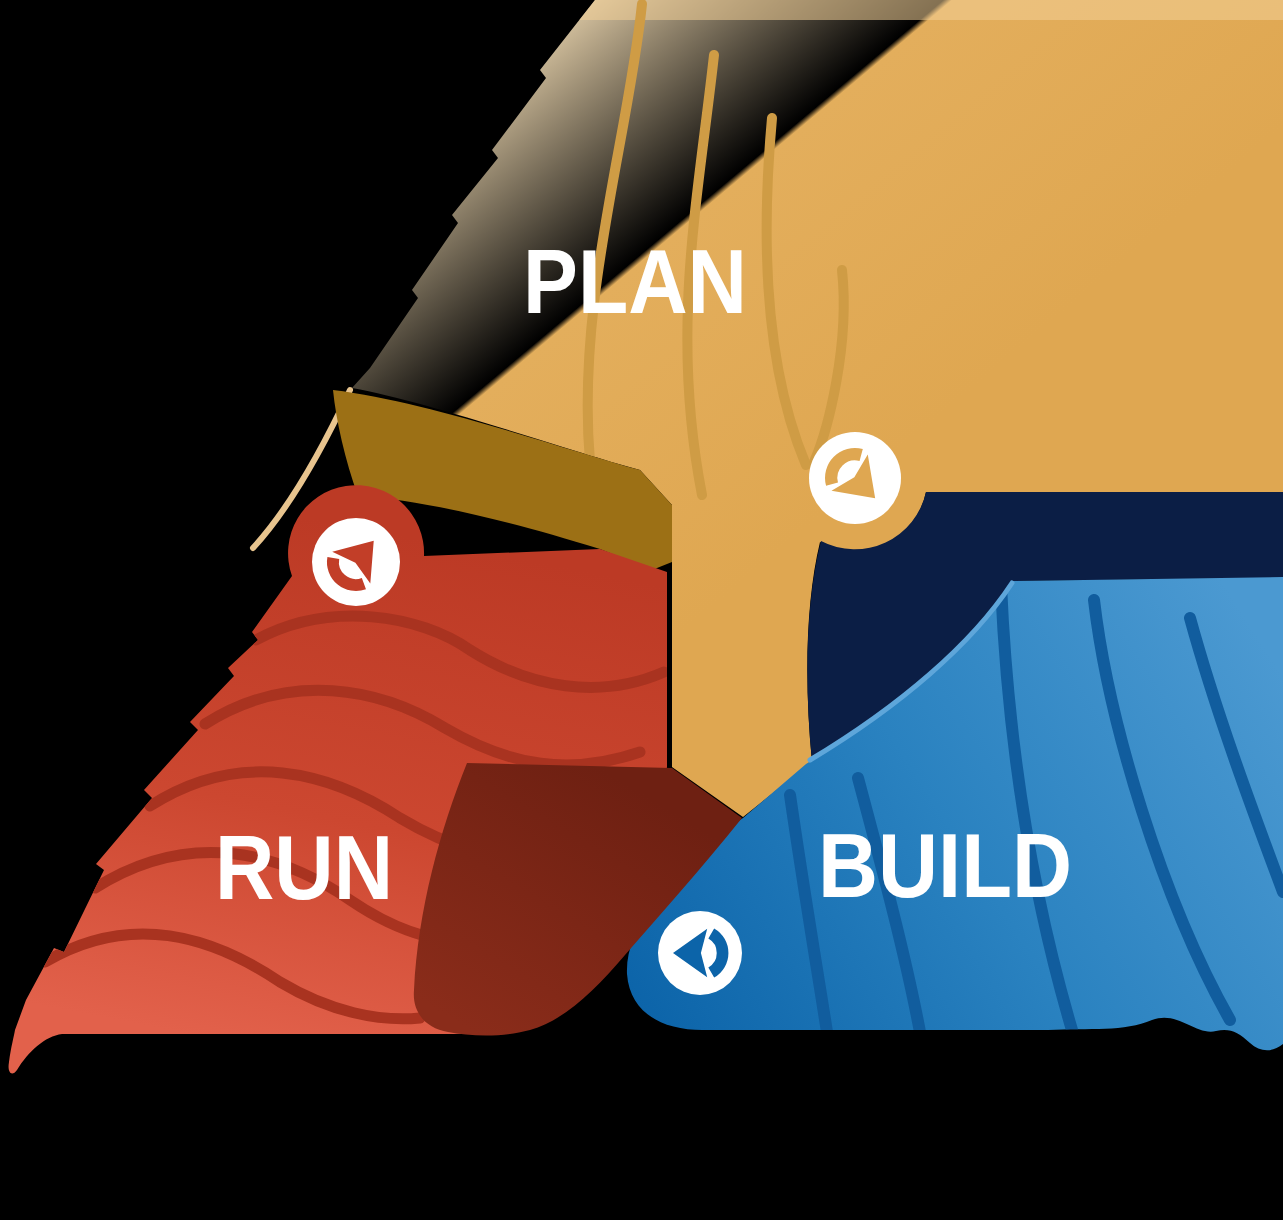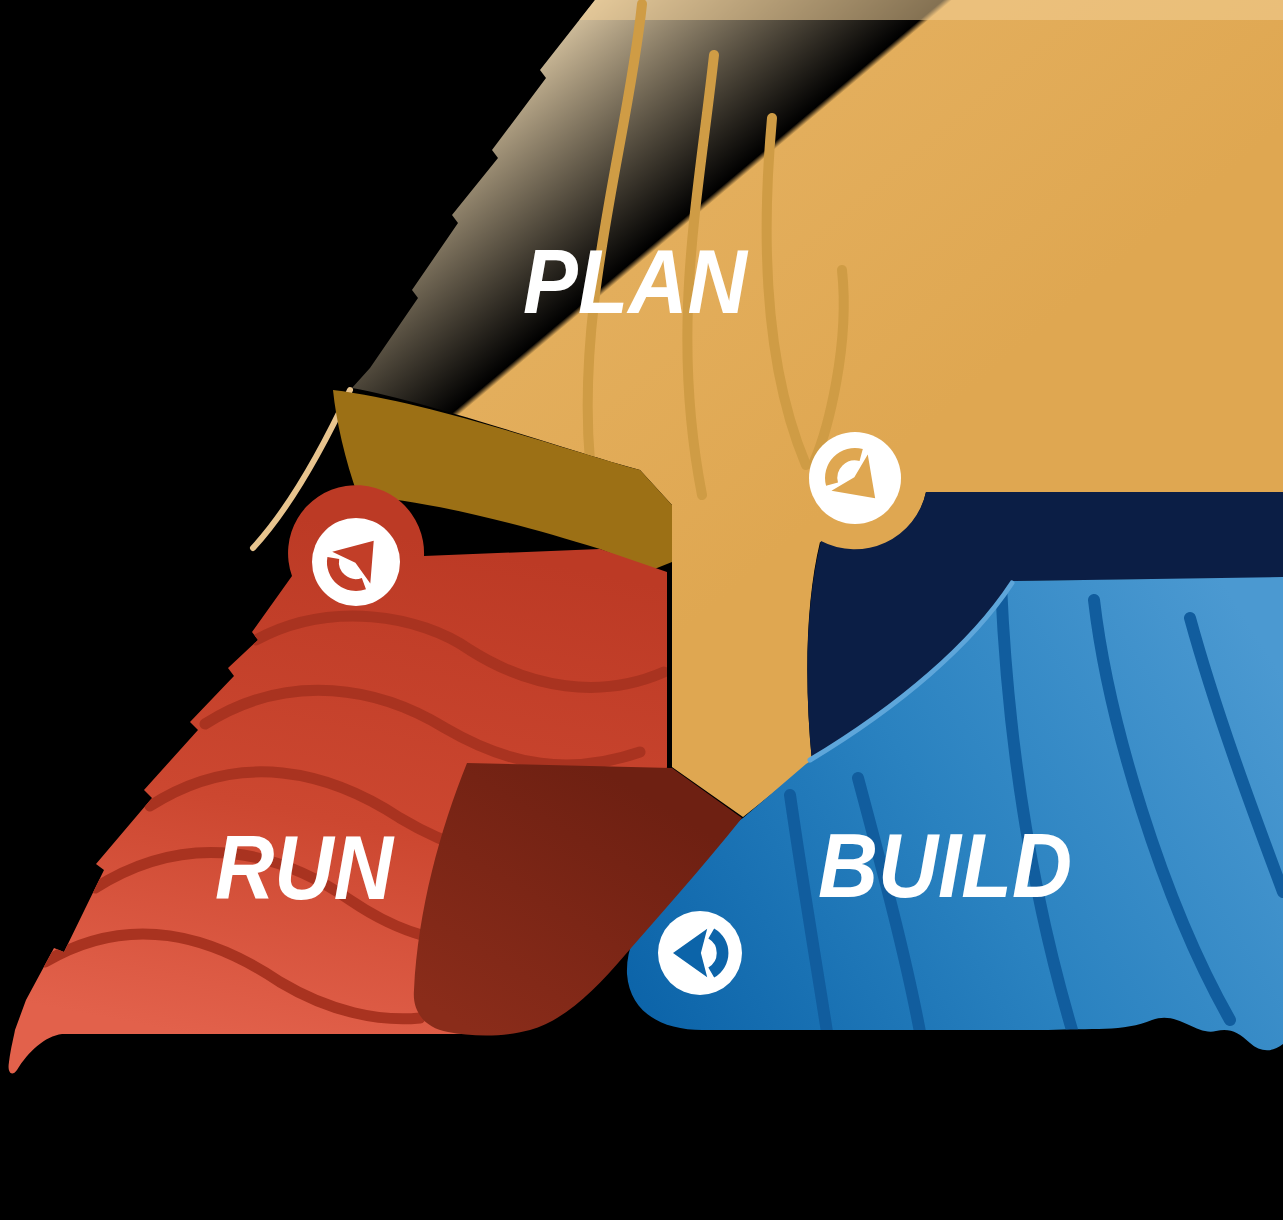--- a/index.html
+++ b/index.html
@@ -1,16 +1,16 @@
 <!DOCTYPE html>
 <html><head>
 <meta charset="utf-8">
 <style>
   html,body{margin:0;padding:0;background:#000;}
-  .stage{position:relative;width:1283px;height:1220px;background:#ec4899;overflow:hidden;font-style:italic;}
+  .stage{position:relative;width:1283px;height:1220px;background:#ec4899;overflow:hidden;}
   svg{display:block;}
   .seg-label{
     font-family:"Liberation Sans","DejaVu Sans",sans-serif;
     font-weight:bold;
   }
 </style>
 </head>
 <body>
 
 <div class="stage">

